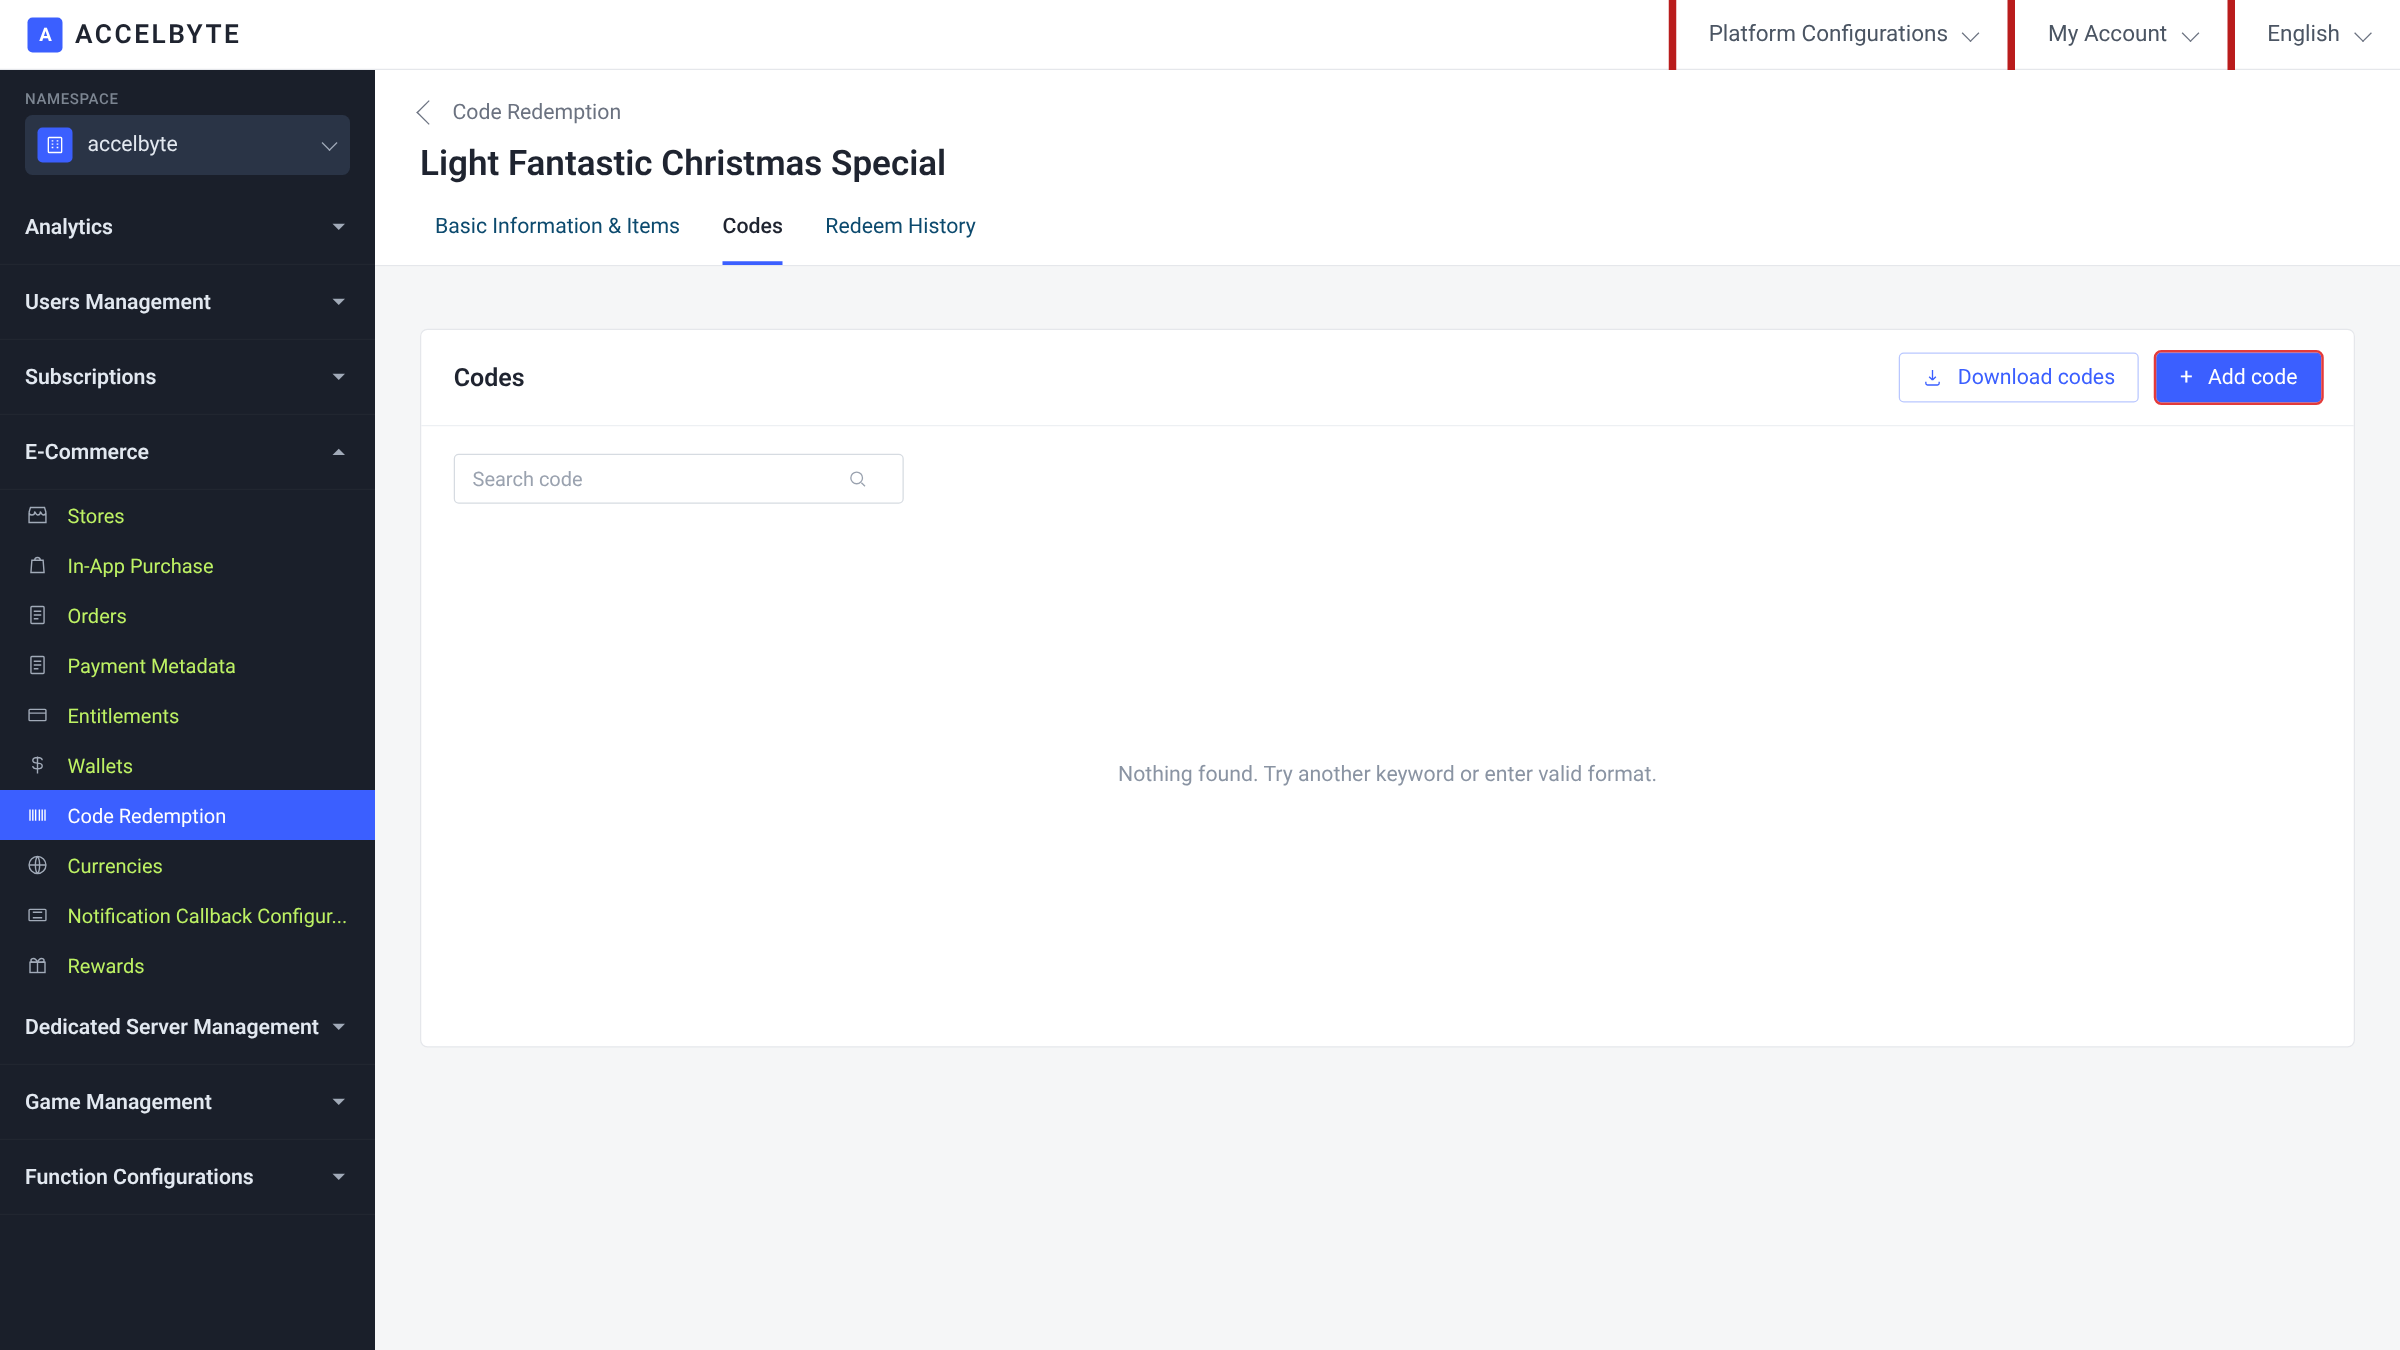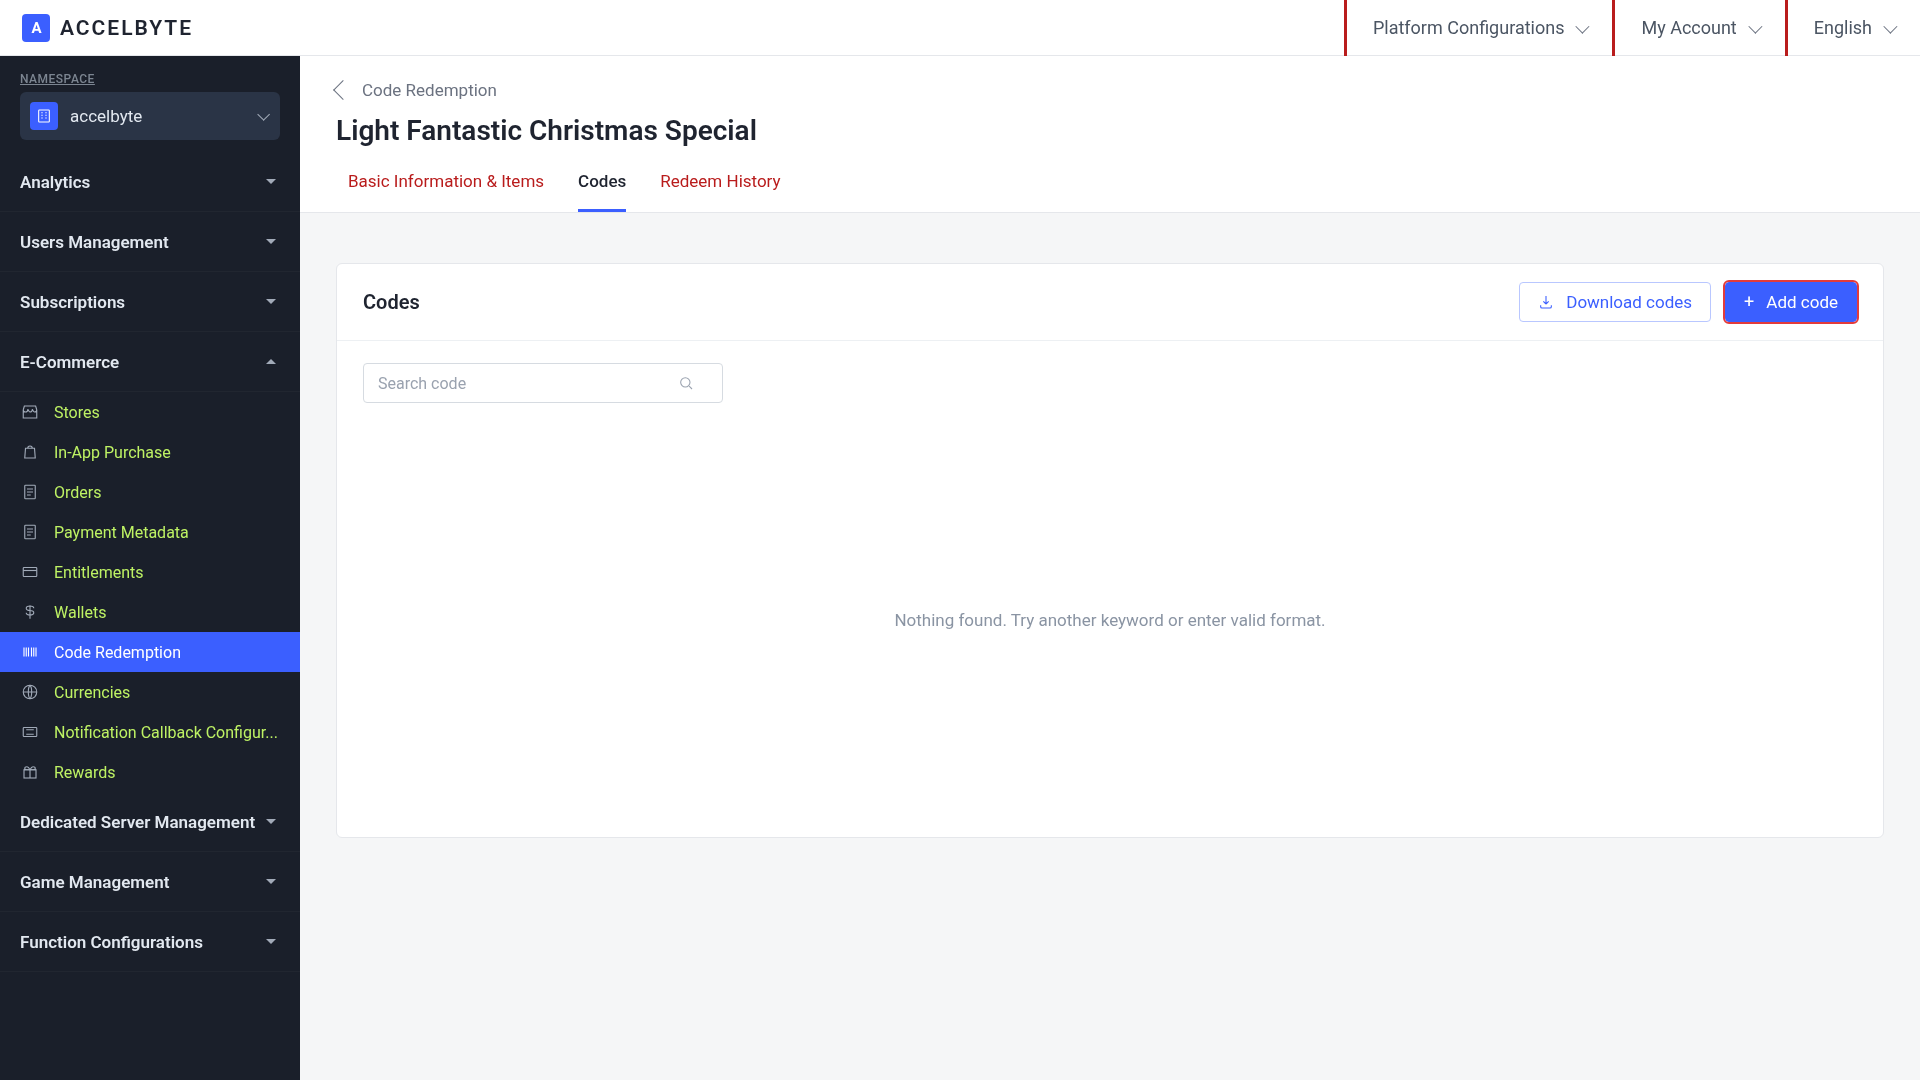--- a/index.html
+++ b/index.html
@@ -14,36 +14,36 @@
   .logo-area { display: flex; align-items: center; padding-left: 22px; gap: 10px; }
   .logo-badge {
     width: 28px; height: 28px; background: #3b5fff; border-radius: 4px;
     display: flex; align-items: center; justify-content: center; color: #fff;
     font-size: 15px; font-weight: 700; letter-spacing: -1px;
   }
   .logo-text { font-weight: 600; font-size: 21px; letter-spacing: 2px; color: #1f2430; }
   .header-spacer { flex: 1; }
   .header-item {
     height: 56px; display: flex; align-items: center; gap: 12px;
-    padding: 0 26px; border-left: 3px solid #b91c1c; color: #4b5563;
+    padding: 0 26px; border-left: 6px solid #b91c1c; color: #4b5563;
     font-size: 18px; cursor: pointer;
   }
   .chev-down {
     width: 10px; height: 10px; border-right: 1.5px solid #6b7280;
     border-bottom: 1.5px solid #6b7280; transform: rotate(45deg) translateY(-2px);
   }
 
   
   .sidebar {
     position: fixed; top: 56px; left: 0; bottom: 0; width: 300px;
     background: #1a1f2a; color: #e2e8f0; overflow-y: auto;
   }
   .ns-label {
     padding: 16px 20px 6px 20px; font-size: 12px; letter-spacing: .5px;
-    color: #7c8591; font-weight: 500; text-decoration: underline;
+    color: #7c8591; font-weight: 500;
   }
   .ns-select {
     margin: 0 20px 12px 20px; background: #2a3446; border-radius: 6px;
     height: 48px; display: flex; align-items: center; padding: 0 14px 0 10px;
     gap: 12px; cursor: pointer;
   }
   .ns-icon {
     width: 28px; height: 28px; border-radius: 4px; background: #3b5fff;
     display: flex; align-items: center; justify-content: center;
   }
@@ -90,21 +90,21 @@
   }
   .page-title {
     padding: 14px 36px 0 36px; font-size: 28px; font-weight: 600; color: #1f2430;
   }
   .tabs {
     display: flex; gap: 34px; padding: 24px 36px 0 48px;
     border-bottom: 1px solid #e5e7eb; background: #ffffff00;
   }
   .main-top { background: #ffffff; padding-bottom: 0; }
   .tab {
-    padding: 0 0 18px 0; font-size: 17px; color: #b91c1c; cursor: pointer;
+    padding: 0 0 18px 0; font-size: 17px; color: #0c4a6e; cursor: pointer;
   }
   .tab.active {
     color: #1f2430; font-weight: 500; border-bottom: 3px solid #3b5fff;
   }
 
   .card {
     margin: 50px 36px; background: #ffffff; border-radius: 6px;
     border: 1px solid #e5e7eb; min-height: 575px; display: flex; flex-direction: column;
   }
   .card-head {

